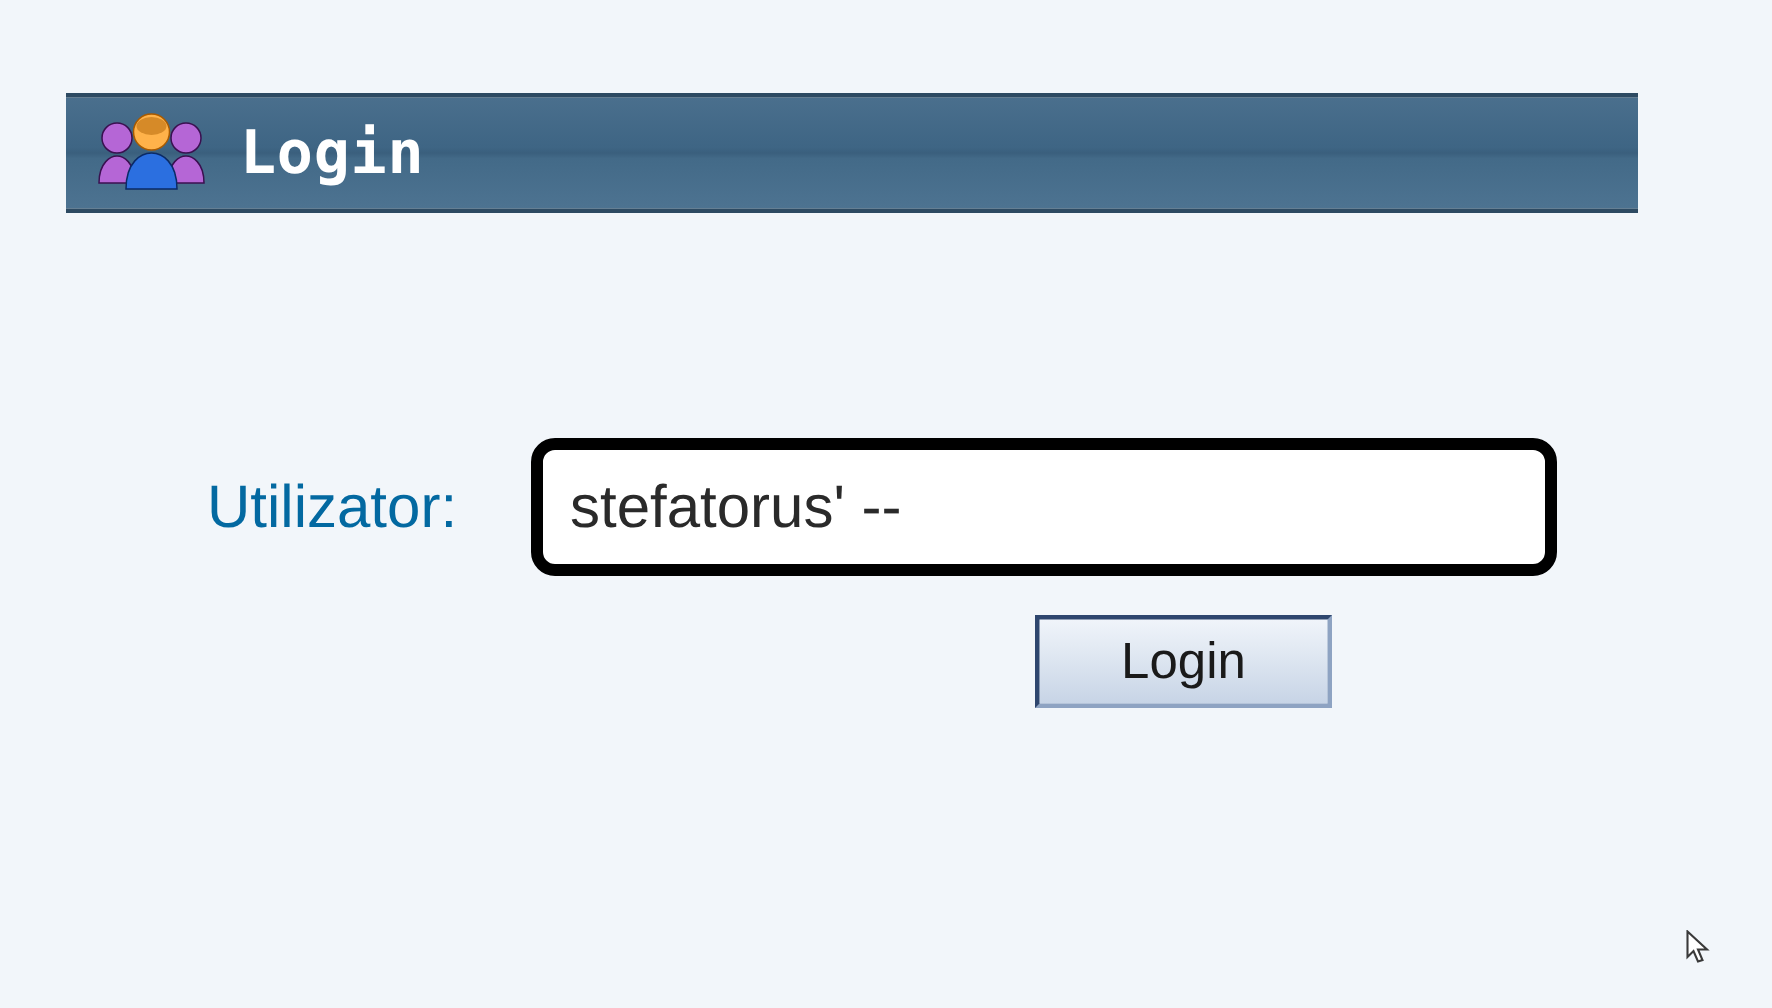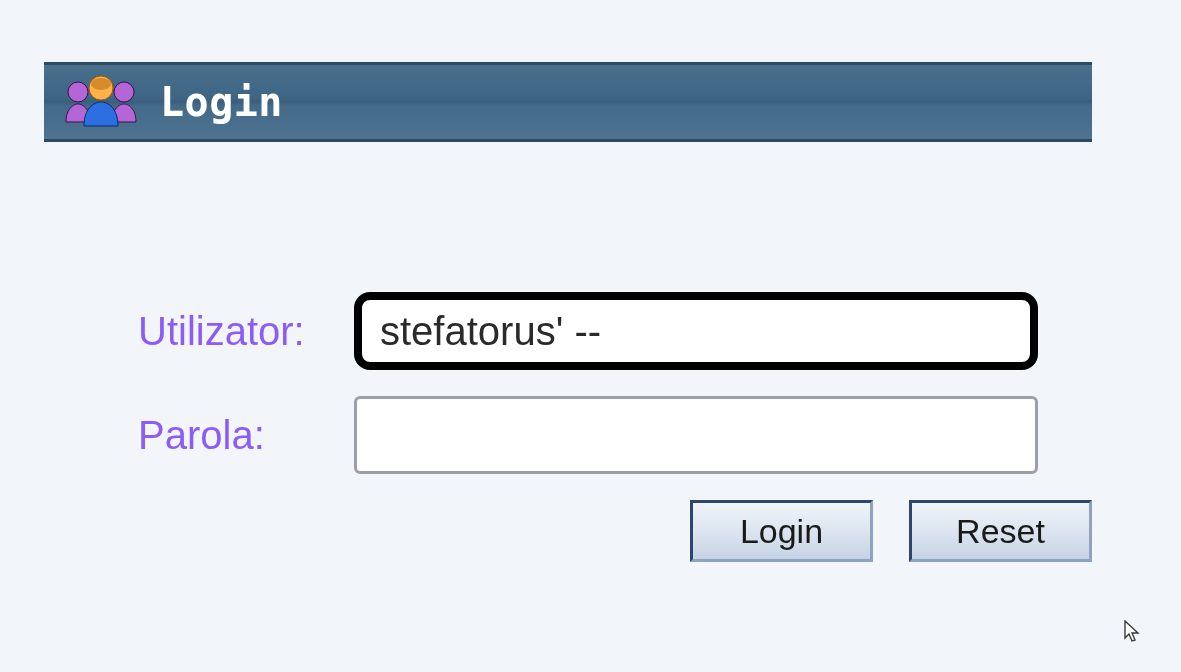--- a/index.html
+++ b/index.html
@@ -53,28 +53,28 @@
 
   .form-row {
     display: flex;
     align-items: center;
     margin-bottom: 26px;
   }
 
   .form-label {
     width: 216px;
     text-align: left;
-    color: #8b5cf6;
+    color: #0369a1;
     font-size: 40px;
     font-family: Verdana, Geneva, Tahoma, sans-serif;
   }
 
   .text-input {
     width: 684px;
-    height: 78px;
+    height: 92px;
     font-size: 40px;
     font-family: Verdana, Geneva, Tahoma, sans-serif;
     padding: 0 18px;
     box-sizing: border-box;
     background: #ffffff;
     color: #2a2a2a;
   }
 
   .text-input.username {
     border: 8px solid #000000;
@@ -140,28 +140,23 @@
     <span class="header-title">Login</span>
   </div>
 
   <div class="form-area">
 
     <div class="form-row">
       <span class="form-label">Utilizator:</span>
       <input type="text" class="text-input username" value="stefatorus' --" style="">
     </div>
 
-    <div class="form-row">
-      <span class="form-label">Parola:</span>
-      <input type="password" class="text-input password" value="" style="">
-    </div>
 
     <div class="button-row">
       <button class="btn">Login</button>
-      <button class="btn">Reset</button>
     </div>
 
   </div>
 </div>
 
 <span class="cursor">
   <svg viewBox="0 0 16 24" width="16" height="24">
     <path d="M1 1 L1 18 L5 14 L8 21 L11 20 L8 13 L14 13 Z" fill="#ffffff" stroke="#3a3a3a" stroke-width="1.4"></path>
   </svg>
 </span>

